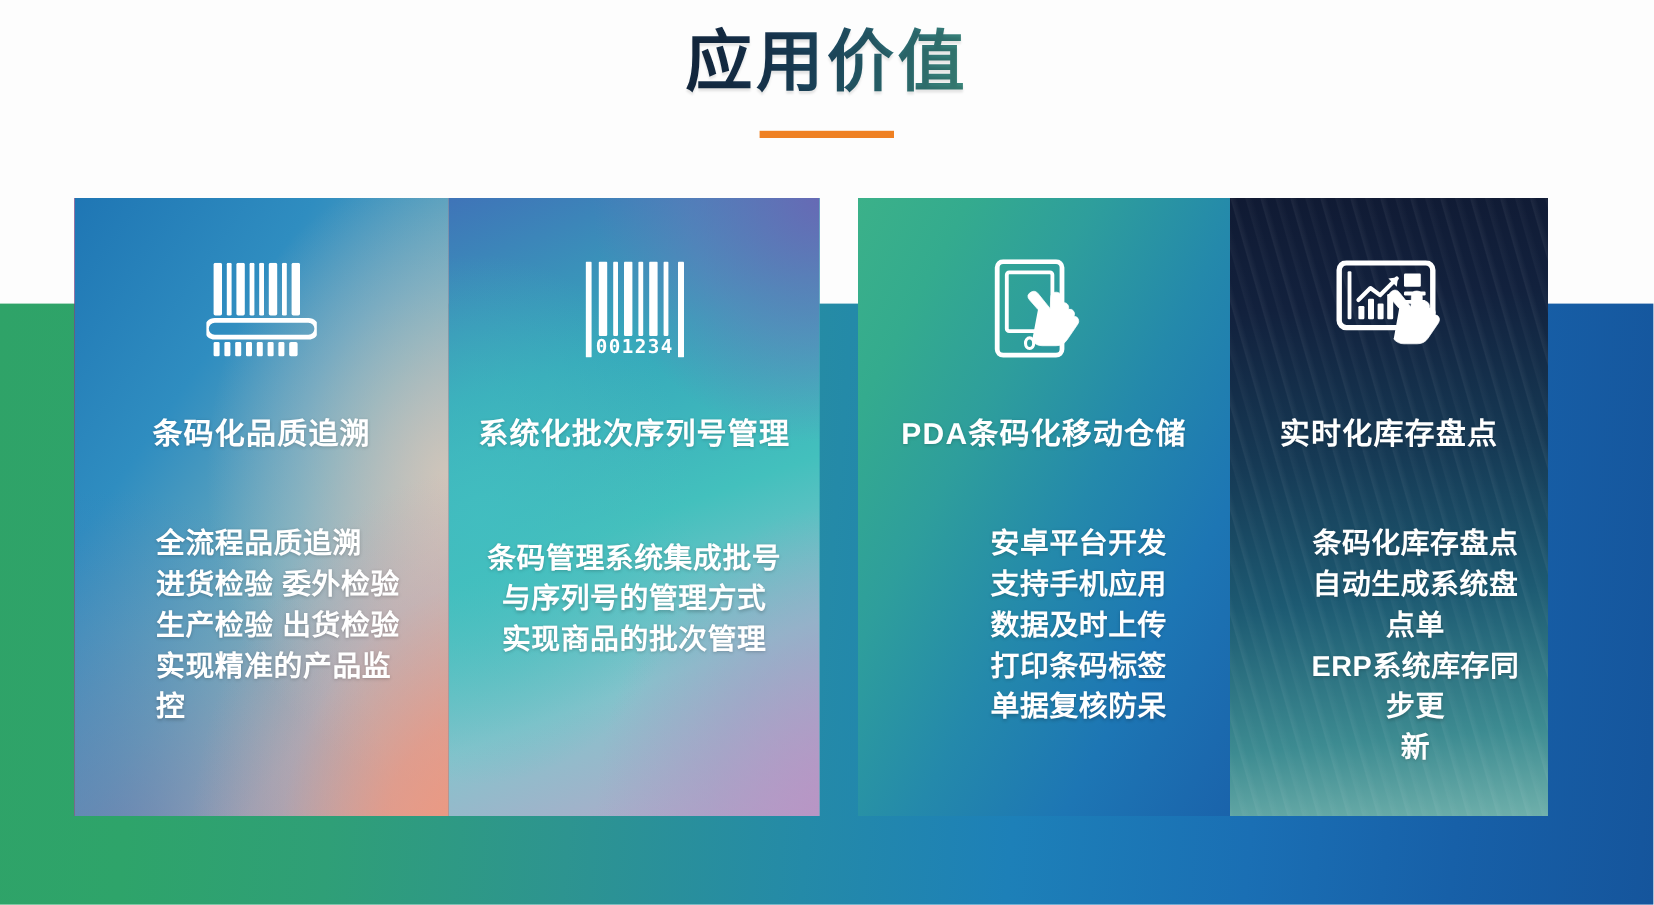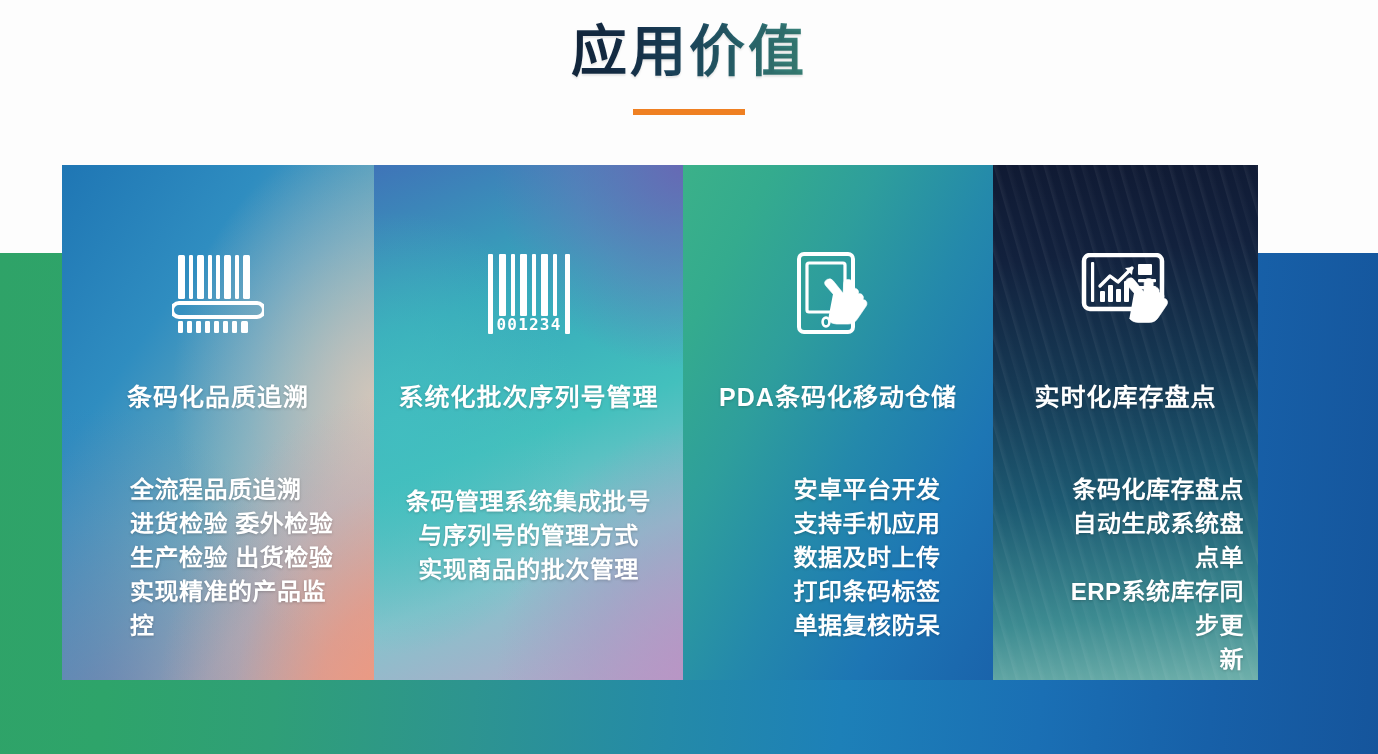--- a/index.html
+++ b/index.html
@@ -39,21 +39,21 @@
 
   
   .cards {
     position:absolute; left:62px; top:165px;
     width:1240px; height:515px;
     display:flex; z-index:4;
   }
   .card {
     position:relative; overflow:hidden;
     display:flex; flex-direction:column; align-items:center;
-    padding-top:84px;
+    padding-top:48px;
   }
   .card.c1 { width:312px; }
   .card.c2 { width:309px; }
   .card.c3 { width:310px; }
   .card.c4 { width:265px; }
 
   
   .card.c1 { background:#be185d; }
   .card.c1::before {
     content:""; position:absolute; inset:0;
@@ -69,21 +69,21 @@
   .card.c2::before {
     content:""; position:absolute; inset:0;
     background:
       radial-gradient(85% 55% at 100% 0%, rgba(106,102,180,0.92) 0%, rgba(108,112,186,0.45) 42%, rgba(0,0,0,0) 72%),
       radial-gradient(95% 70% at 108% 100%, rgba(186,146,196,0.92) 0%, rgba(172,150,196,0.48) 40%, rgba(0,0,0,0) 72%),
       radial-gradient(75% 55% at 8% 52%, rgba(66,190,192,0.85) 0%, rgba(70,190,190,0.30) 50%, rgba(0,0,0,0) 78%),
       linear-gradient(160deg,#3f74b8 0%, #36a8bb 28%, #43c0bd 52%, #86c3cc 74%, #b9a3c8 100%);
   }
 
   
-  .card.c3 { background:#0f766e; }
+  .card.c3 { background:#0f766e;margin-left:32px; }
   .card.c3::before {
     content:""; position:absolute; inset:0;
     background:linear-gradient(118deg,
       #3bb189 0%, #34ab8e 16%, #2e9e9c 34%, #2489ab 55%, #1d76b4 76%, #1a63ab 100%);
   }
 
   
   .card.c4 { background:#14203c; }
   .card.c4::before {
     content:""; position:absolute; inset:0;
@@ -119,21 +119,21 @@
     margin-top:62px; width:100%;
     font-size:24px; font-weight:bold; color:#ffffff;
     line-height:1.42; letter-spacing:0.5px;
     text-shadow:0 1px 3px rgba(0,0,0,0.22);
   }
   .card-body .ln { display:block; }
 
   .c1 .card-body { padding-left:68px; padding-right:14px; text-align:left; }
   .c2 .card-body { padding:0 18px; text-align:center; }
   .c3 .card-body { padding-left:72px; padding-right:14px; text-align:center; }
-  .c4 .card-body { padding-left:58px; padding-right:14px; text-align:right; }
+  .c4 .card-body { padding-left:58px; padding-right:14px; text-align:center; }
 
   .c1 .card-body, .c3 .card-body, .c4 .card-body { margin-top:60px; }
   .c2 .card-body { margin-top:72px; }
   .c4 .card-title { margin-top:38px; }
 </style>
 </head>
 <body>
 
 <div class="stage">
 

